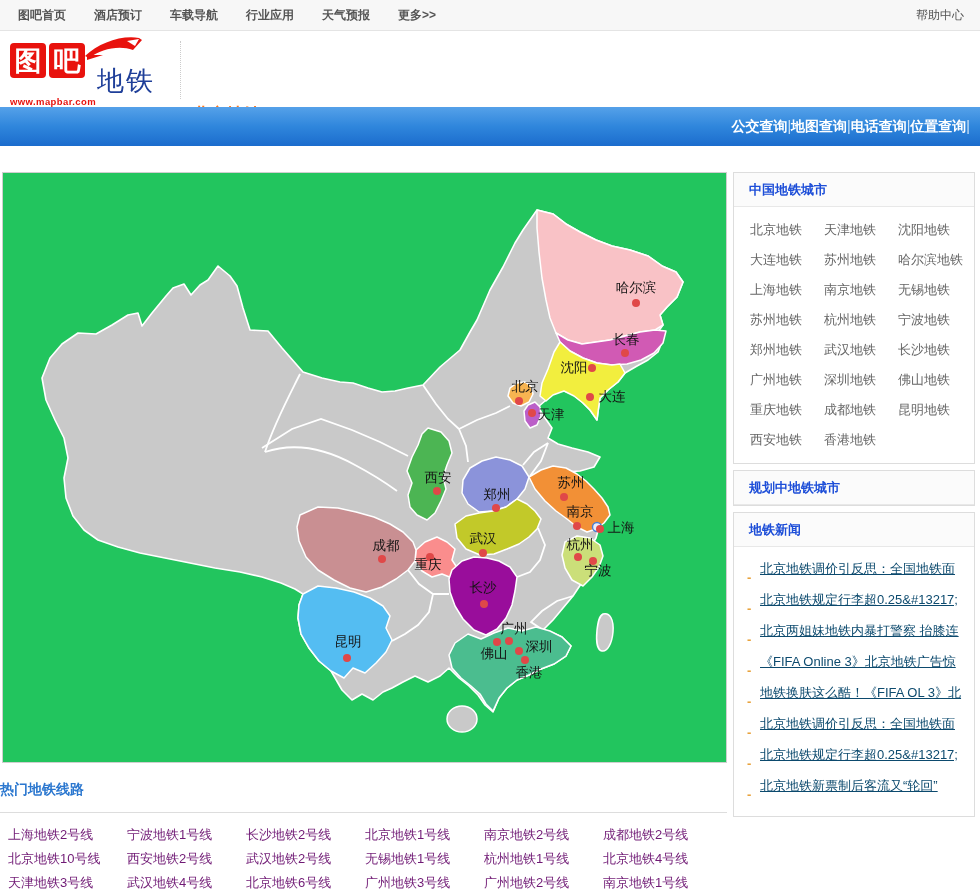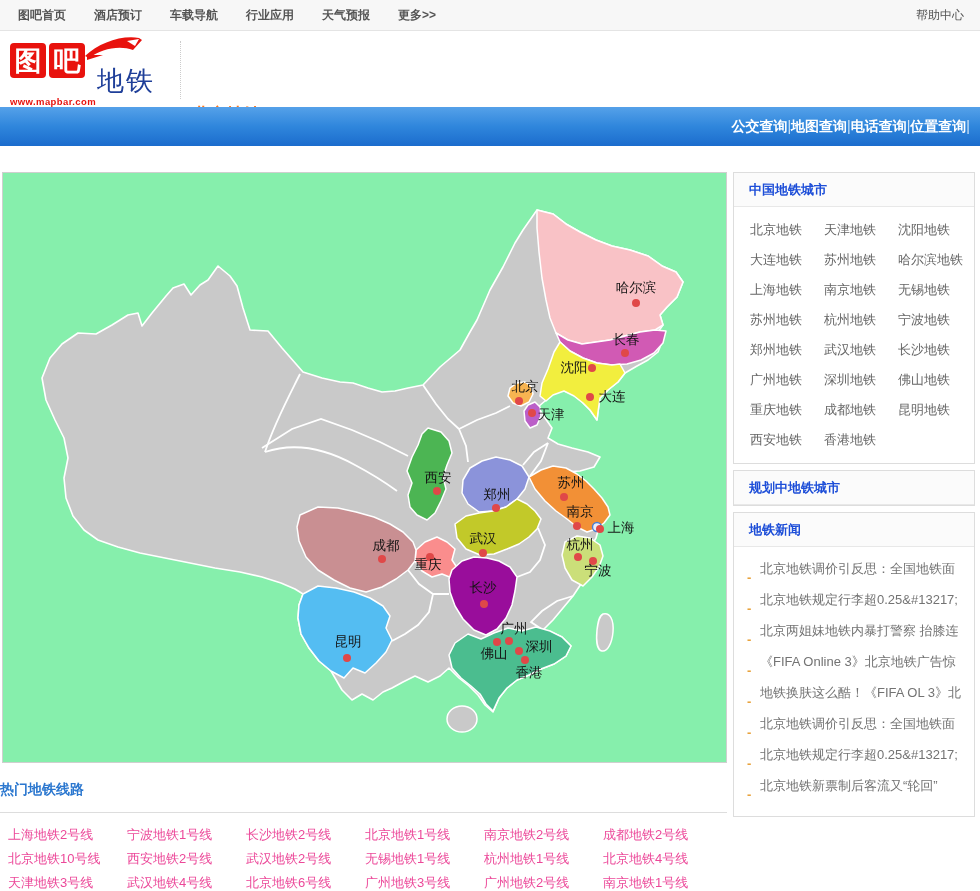--- a/index.html
+++ b/index.html
@@ -24,43 +24,43 @@
   .hdr-divider{position:absolute;left:180px;top:10px;height:58px;border-left:1px dotted #ccc;}
   .hdr-city{position:absolute;left:193px;top:72px;font-size:17px;font-weight:bold;color:#ff7519;}
   .hdr-switch{font-size:13px;font-weight:bold;color:#454545;cursor:pointer;}
   
   .bluebar{position:absolute;left:0;top:107px;width:980px;height:39px;
            background:linear-gradient(#55a1e9 0%,#2f86dc 50%,#1b6ccd 100%);}
   .bluebar-menu{position:absolute;right:10px;top:0;height:39px;line-height:39px;color:#fff;
                 font-size:14px;font-weight:bold;}
   .bluebar-menu .bn-sep{display:inline-block;color:#cfe4f7;font-weight:normal;}
   
-  .map-panel{position:absolute;left:2px;top:172px;width:723px;height:589px;background:#86efac;
+  .map-panel{position:absolute;left:2px;top:172px;width:723px;height:589px;background:#22c55e;
              border:1px solid #cfcfcf;}
   .map-panel svg{display:block;}
   
   .sidebar{position:absolute;left:733px;top:172px;width:242px;}
   .sbox{border:1px solid #ddd;background:#fff;margin-bottom:6px;box-sizing:border-box;}
   .sbox-h{padding:8px 15px 7px;font-size:13px;font-weight:bold;color:#1d4ed8;
           border-bottom:1px solid #e8e8e8;background:#fbfbfb;}
   .citygrid{display:grid;grid-template-columns:repeat(3,1fr);padding:8px 2px 8px 16px;}
   .citygrid span{font-size:13px;line-height:30px;white-space:nowrap;cursor:pointer;}
   .citygrid.active span{color:#666;}
   .citygrid.planned span{color:#b3b3b3;}
   .sbox.news{height:305px;overflow:hidden;}
   .newslist{list-style:none;margin:6px 0 0;padding:0 10px 0 0;}
   .newslist li{position:relative;padding-left:26px;height:31px;line-height:31px;font-size:13px;
-               color:#737373;white-space:nowrap;overflow:hidden;cursor:pointer;}
+               color:#0c4a6e;white-space:nowrap;overflow:hidden;cursor:pointer;text-decoration:underline;}
   .newslist li::before{content:"-";position:absolute;left:13px;top:9px;color:#e8a33d;font-weight:bold;}
   
   .hotlines{position:absolute;left:0;top:781px;width:727px;}
   .hot-title{font-size:14px;font-weight:bold;color:#2b77cf;}
   .hot-hr{border:none;border-top:1px solid #ddd;margin:13px 0 0;}
   .hotgrid{display:grid;grid-template-columns:repeat(6,119px);padding:10px 0 0 8px;}
-  .hotgrid span{font-size:13px;color:#ec4899;line-height:24px;white-space:nowrap;cursor:pointer;}
+  .hotgrid span{font-size:13px;color:#701a75;line-height:24px;white-space:nowrap;cursor:pointer;}
 </style>
 </head>
 <body>
 
 <div class="topbar">
   <div class="topbar-menu" id="topbar-menu"><span>图吧首页</span><span>酒店预订</span><span>车载导航</span><span>行业应用</span><span>天气预报</span><span>更多&gt;&gt;</span></div>
   <div class="topbar-help">帮助中心</div>
 </div>
 
 <div class="header">

